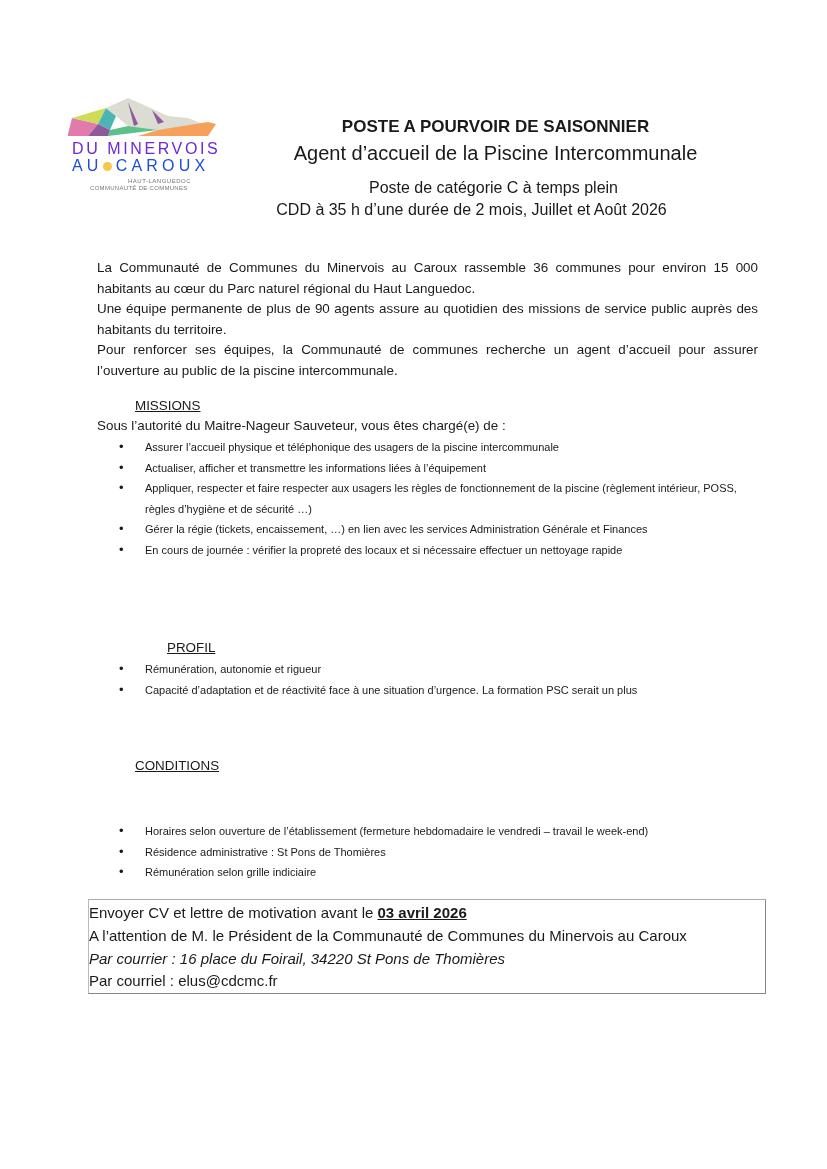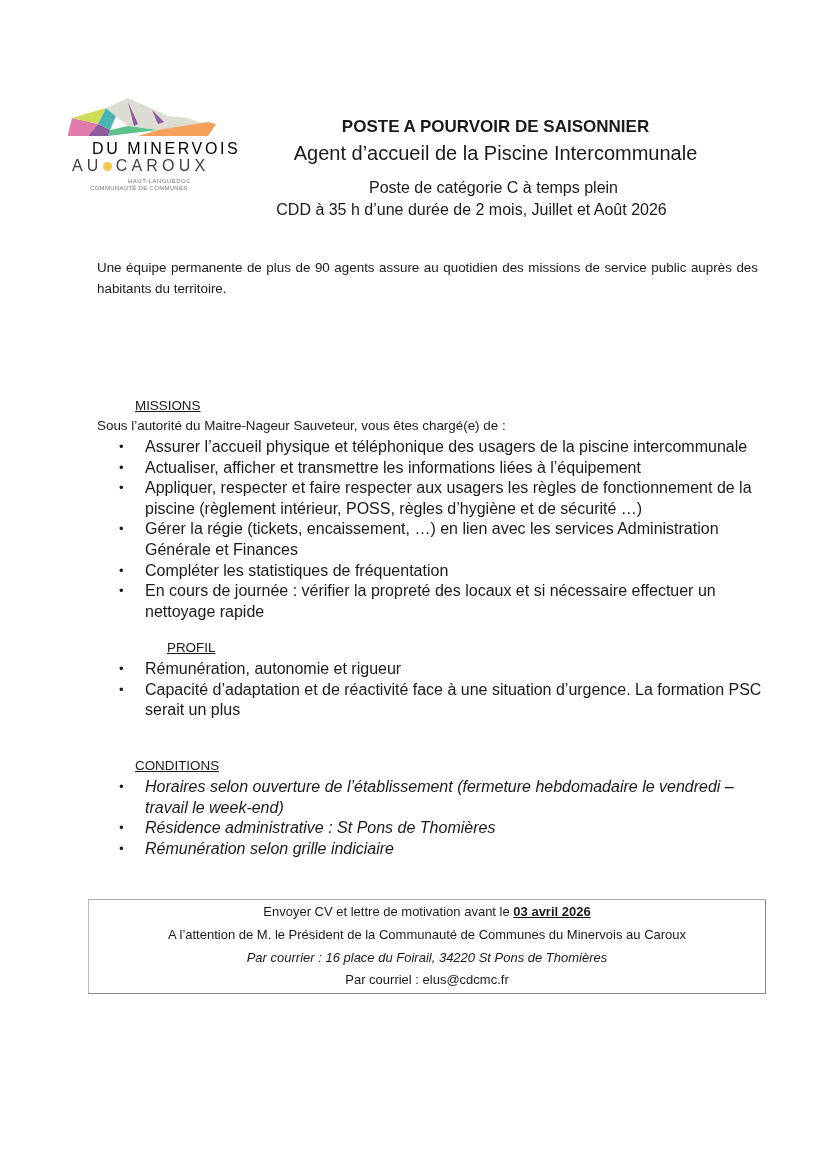--- a/index.html
+++ b/index.html
@@ -1,40 +1,40 @@
 <!DOCTYPE html>
 <html><head>
 <meta charset="utf-8">
 <style>
   html, body { margin:0; padding:0; background:#ffffff; }
   body { width:827px; height:1169px; position:relative; overflow:hidden;
          font-family:"Liberation Sans", sans-serif; color:#1a1a1a; }
   .logo { position:absolute; left:68px; top:96px; width:150px; height:100px; }
   .logo svg { display:block; }
-  .logo-line1 { position:absolute; left:4px; top:44px; font-size:16px; letter-spacing:2.6px; color:#000000; white-space:nowrap;margin-left:20px; }
-  .logo-line2 { position:absolute; left:4px; top:61px; font-size:16px; letter-spacing:4.2px; color:#404040; white-space:nowrap; }
+  .logo-line1 { position:absolute; left:4px; top:44px; font-size:16px; letter-spacing:2.6px; color:#6d28d9; white-space:nowrap; }
+  .logo-line2 { position:absolute; left:4px; top:61px; font-size:16px; letter-spacing:4.2px; color:#1d4ed8; white-space:nowrap; }
   .logo-dot { display:inline-block; width:9px; height:9px; border-radius:50%; background:#f5c84a; margin:0 4px 1px 0; vertical-align:middle; }
   .logo-sub1 { position:absolute; left:60px; top:82px; font-size:6px; color:#777; letter-spacing:0.5px; white-space:nowrap; }
   .logo-sub2 { position:absolute; left:22px; top:89px; font-size:6px; color:#777; letter-spacing:0.3px; white-space:nowrap; }
 
   .head { position:absolute; left:0; width:827px; text-align:center; white-space:nowrap; }
   .t1 { top:117px; left:82px; font-size:17px; font-weight:bold; }
   .t2 { top:142px; left:82px; font-size:20px; }
   .t3 { top:179px; left:80px; font-size:16px; }
   .t4 { top:201px; left:58px; font-size:16px; }
   .para { position:absolute; left:97px; width:661px; top:258px; text-align:justify; font-size:13.4px; line-height:20.6px; }
   .para p { margin:0; }
   .sec-title { position:absolute; left:97px; font-size:13.4px; font-weight:normal; text-decoration:underline;padding-left:38px; }
   .intro { position:absolute; left:97px; font-size:13.4px; }
-  ul.list { position:absolute; left:97px; width:665px; margin:0; padding:0; list-style:none; font-size:16px; line-height:20.6px; }
+  ul.list { position:absolute; left:97px; width:665px; margin:0; padding:0; list-style:none; font-size:11px; line-height:20.6px; }
   ul.list li { position:relative; padding-left:48px; }
   ul.list li::before { content:"•"; position:absolute; left:22px; top:0; font-size:13px; }
 
   .box { position:absolute; left:88px; top:899px; width:676px; height:93px; border:1px solid #888; border-top-color:#aaa; border-left-color:#bbb; }
-  .box-line { position:absolute; left:0; width:100%; text-align:center; font-size:13px; white-space:nowrap; }
+  .box-line { position:absolute; left:0; width:100%; font-size:15px; white-space:nowrap; }
   .deadline { font-weight:bold; text-decoration:underline; }
 </style>
 </head>
 <body>
 
 <div class="logo">
   <svg width="150" height="42" viewBox="0 0 150 42">
     <polygon points="0,38 4,22 30,28 20,40 0,40" fill="#e07bab"></polygon>
     <polygon points="4,22 38,12 30,28" fill="#cfdc56"></polygon>
     <polygon points="30,28 38,12 48,20 42,34" fill="#4bb5b5"></polygon>
@@ -50,42 +50,43 @@
   <div class="logo-sub1">HAUT-LANGUEDOC</div>
   <div class="logo-sub2">COMMUNAUTÉ DE COMMUNES</div>
 </div>
 
 <div class="head t1">POSTE A POURVOIR DE SAISONNIER</div>
 <div class="head t2">Agent d’accueil de la Piscine Intercommunale</div>
 <div class="head t3">Poste de catégorie C à temps plein</div>
 <div class="head t4">CDD à 35 h d’une durée de 2 mois, Juillet et Août 2026</div>
 
 <div class="para">
+  <p>La Communauté de Communes du Minervois au Caroux rassemble 36 communes pour environ 15 000 habitants au cœur du Parc naturel régional du Haut Languedoc.</p>
   <p>Une équipe permanente de plus de 90 agents assure au quotidien des missions de service public auprès des habitants du territoire.</p>
+  <p>Pour renforcer ses équipes, la Communauté de communes recherche un agent d’accueil pour assurer l’ouverture au public de la piscine intercommunale.</p>
 </div>
 
 <div class="sec-title" style="top:398px;">MISSIONS</div>
 <div class="intro" style="top:418px;">Sous l’autorité du Maitre-Nageur Sauveteur, vous êtes chargé(e) de :</div>
 <ul class="list" style="top:437px;">
   <li>Assurer l’accueil physique et téléphonique des usagers de la piscine intercommunale</li>
   <li>Actualiser, afficher et transmettre les informations liées à l’équipement</li>
   <li>Appliquer, respecter et faire respecter aux usagers les règles de fonctionnement de la piscine (règlement intérieur, POSS, règles d’hygiène et de sécurité …)</li>
   <li>Gérer la régie (tickets, encaissement, …) en lien avec les services Administration Générale et Finances</li>
-  <li>Compléter les statistiques de fréquentation</li>
   <li>En cours de journée : vérifier la propreté des locaux et si nécessaire effectuer un nettoyage rapide</li>
 </ul>
 
 <div class="sec-title" style="top:640px;margin-left:32px;">PROFIL</div>
 <ul class="list" style="top:659px;">
   <li>Rémunération, autonomie et rigueur</li>
   <li>Capacité d’adaptation et de réactivité face à une situation d’urgence. La formation PSC serait un plus</li>
 </ul>
 
 <div class="sec-title" style="top:758px;">CONDITIONS</div>
-<ul class="list" style="top:777px;font-style:italic;">
+<ul class="list" style="top:821px;">
   <li>Horaires selon ouverture de l’établissement (fermeture hebdomadaire le vendredi – travail le week-end)</li>
   <li>Résidence administrative : St Pons de Thomières</li>
   <li>Rémunération selon grille indiciaire</li>
 </ul>
 
 <div class="box">
   <div class="box-line" style="top:4px;">
     <span>Envoyer CV et lettre de motivation avant le</span>
     <span class="deadline">03 avril 2026</span>
   </div>

